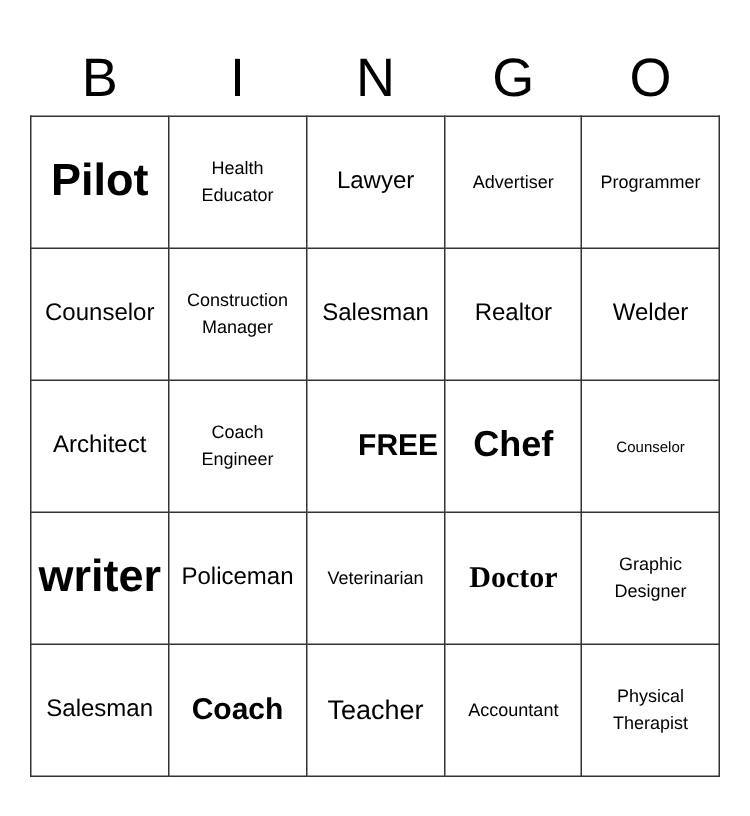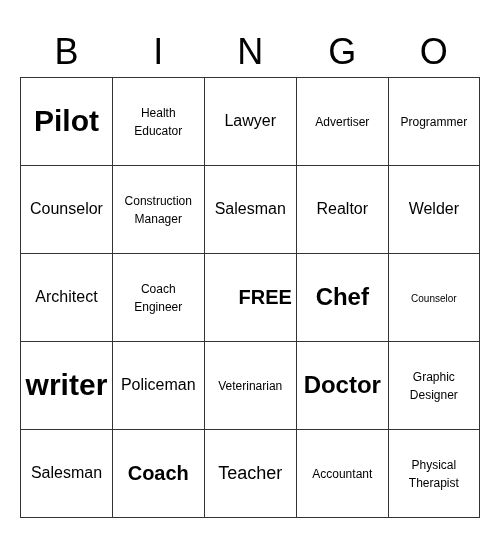--- a/index.html
+++ b/index.html
@@ -73,21 +73,21 @@
         <td><span style="font-size: 16px; margin-top: 13px;">Architect</span></td>
         <td><span style="font-size: 12px;">Coach Engineer</span></td>
         <td><span style="font-size: 20px; font-weight: bold; margin-left: 30px;">FREE</span></td>
         <td><span style="font-size: 24px; font-weight: bold;">Chef</span></td>
         <td><span style="font-size: 10px; margin-top: 28px;">Counselor</span></td>
       </tr>
       <tr>
         <td><span style="font-size: 30px; font-weight: bold;">writer</span></td>
         <td><span style="font-size: 16px;">Policeman</span></td>
         <td><span style="font-size: 12px;">Veterinarian</span></td>
-        <td><span style="font-size: 24px; font-weight: bold;">Doctor</span></td>
+        <td><span style="font-size: 20px; font-weight: bold; font-family: Liberation Serif, serif;">Doctor</span></td>
         <td><span style="font-size: 12px;">Graphic Designer</span></td>
       </tr>
       <tr>
         <td><span style="font-size: 16px;">Salesman</span></td>
         <td><span style="font-size: 20px; font-weight: bold;">Coach</span></td>
         <td><span style="font-size: 18px;">Teacher</span></td>
         <td><span style="font-size: 12px;">Accountant</span></td>
         <td><span style="font-size: 12px;">Physical Therapist</span></td>
       </tr>
     </tbody>

